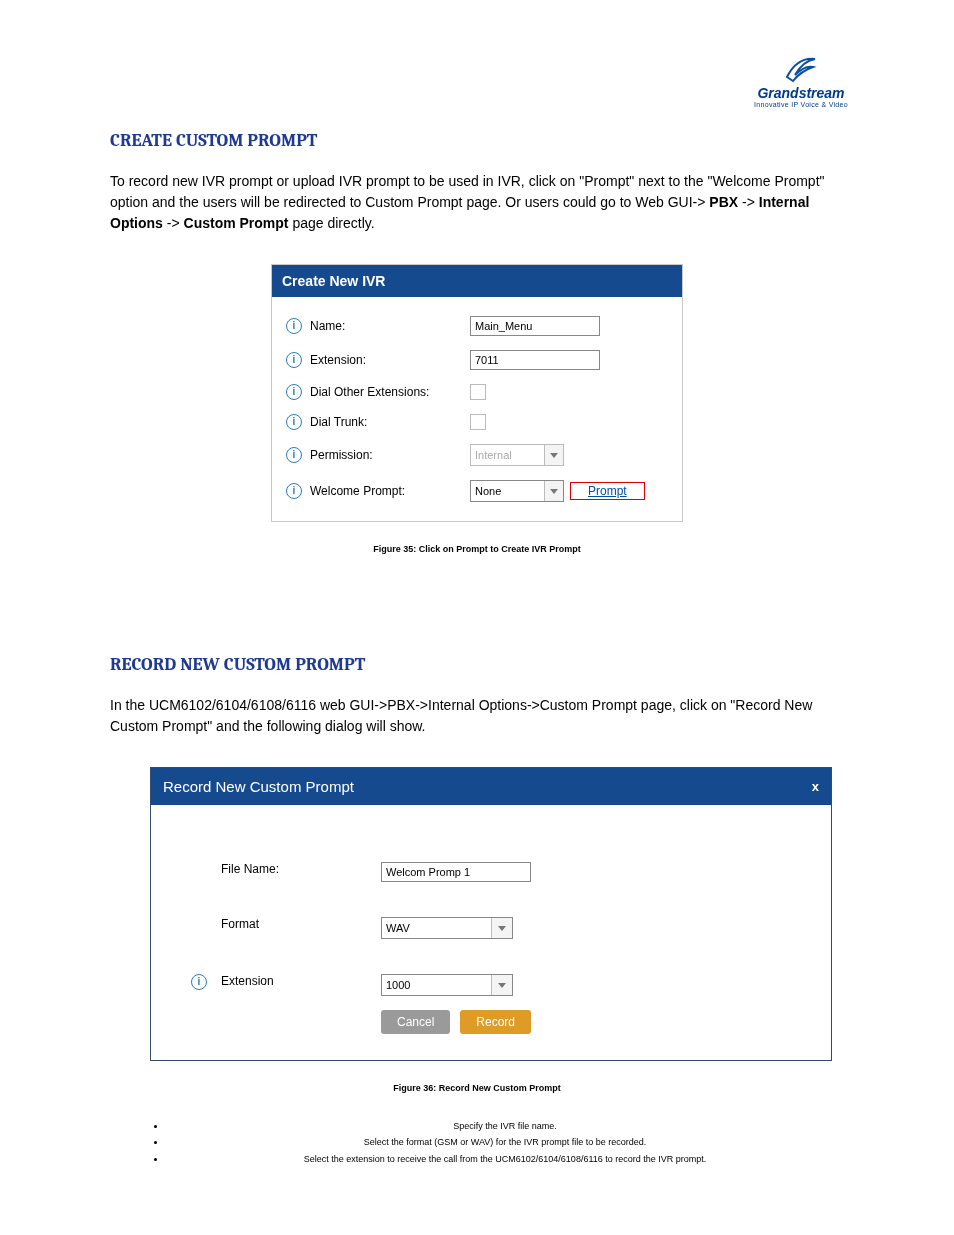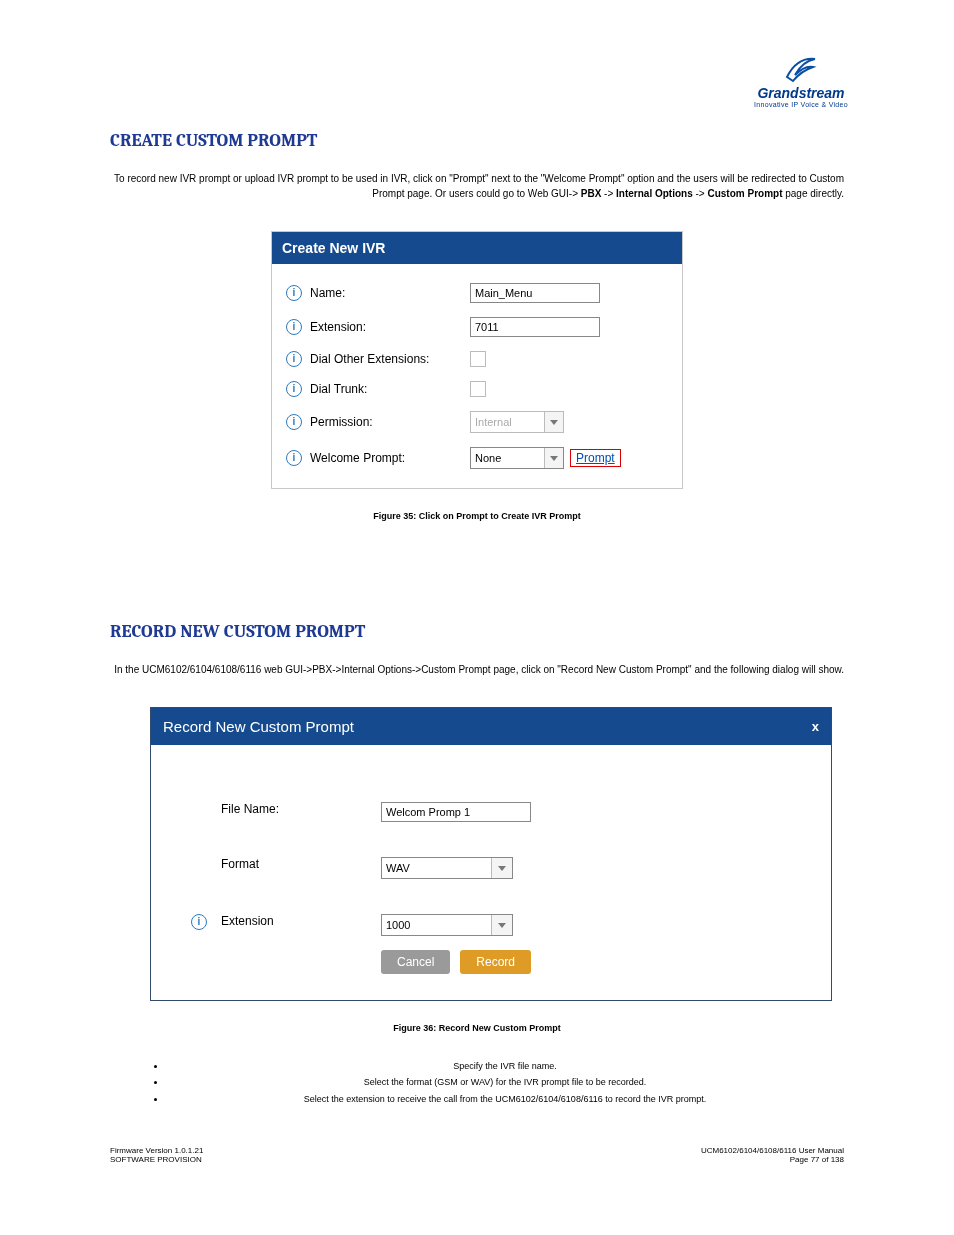--- a/index.html
+++ b/index.html
@@ -39,25 +39,24 @@
   }
   .h-section {
     font-family: 'Cambria', 'Georgia', serif;
     color: #1f3a93;
     font-weight: bold;
     font-size: 18px;
     margin: 90px 0 20px 0;
   }
   .h-section.second { margin-top: 100px; }
   .body-text {
-    font-size: 10px;
+    font-size: 14px;
     color: #000;
     line-height: 1.5;
     margin: 6px 0;
-    text-align: right;
   }
   
   .ivr-panel {
     margin: 30px auto 0 auto;
     width: 410px;
     border: 1px solid #c9c9c9;
     background: #fff;
   }
   .ivr-header {
     background: #154a8e;
@@ -105,21 +104,21 @@
   .tri {
     width: 0; height: 0; border-left: 4px solid transparent;
     border-right: 4px solid transparent; border-top: 5px solid #777;
   }
   .select {
     width: 92px; height: 20px; display: flex; align-items: center;
     border: 1px solid #888;
   }
   .select .sel-text { flex: 1 1 auto; padding: 0 4px; color: #000; font-size: 11px; }
   .prompt-link {
-    margin-left: 6px; padding: 1px 5px; border: 1.5px solid #d00;
+    margin-left: 6px; padding: 1px 17px; border: 1.5px solid #d00;
     color: #0050b3; text-decoration: underline; font-size: 12px;
   }
   .fig-caption {
     text-align: center;
     font-size: 9px;
     font-weight: bold;
     margin: 22px 0 0 0;
   }
   
   .rec-dialog {
@@ -296,24 +295,14 @@
   </div>
 
   <div class="fig-caption">Figure 36: Record New Custom Prompt</div>
 
   <ul class="bullets">
     <li>Specify the IVR file name.</li>
     <li>Select the format (GSM or WAV) for the IVR prompt file to be recorded.</li>
     <li>Select the extension to receive the call from the UCM6102/6104/6108/6116 to record the IVR prompt.</li>
   </ul>
 
-  <div class="footer">
-    <div class="left">
-      <div>Firmware Version 1.0.1.21</div>
-      <div>SOFTWARE PROVISION</div>
-    </div>
-    <div class="right">
-      <div>UCM6102/6104/6108/6116 User Manual</div>
-      <div>Page 77 of 138</div>
-    </div>
-  </div>
 
 </div>
 
 </body></html>

